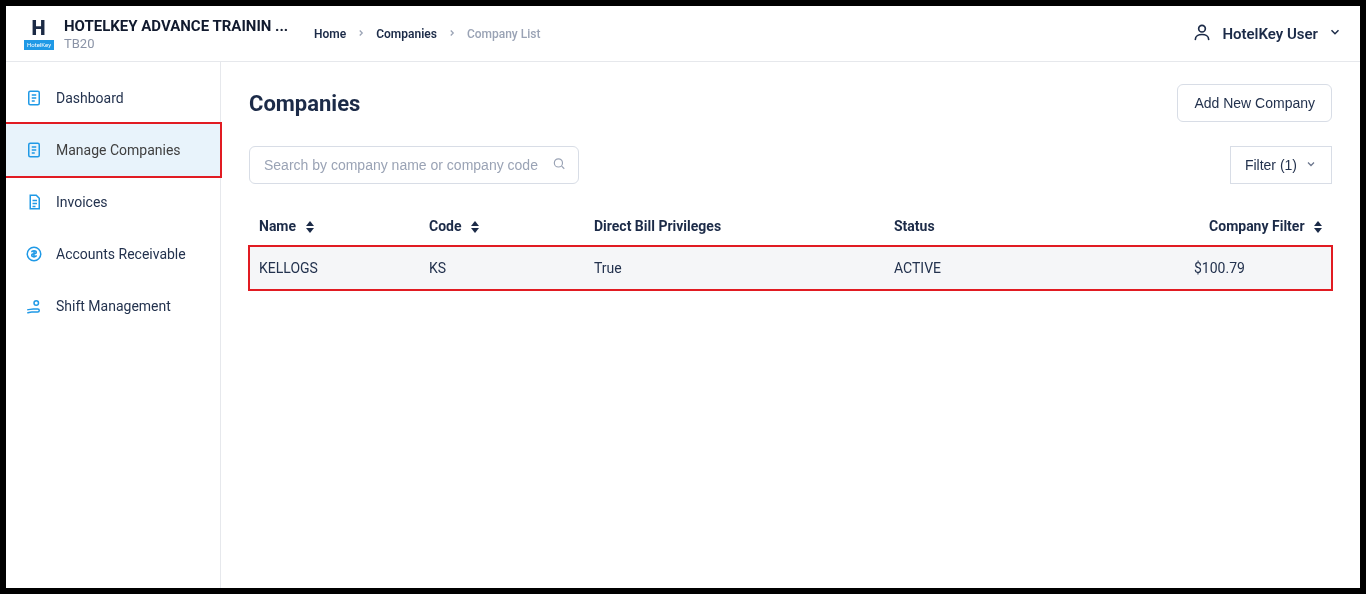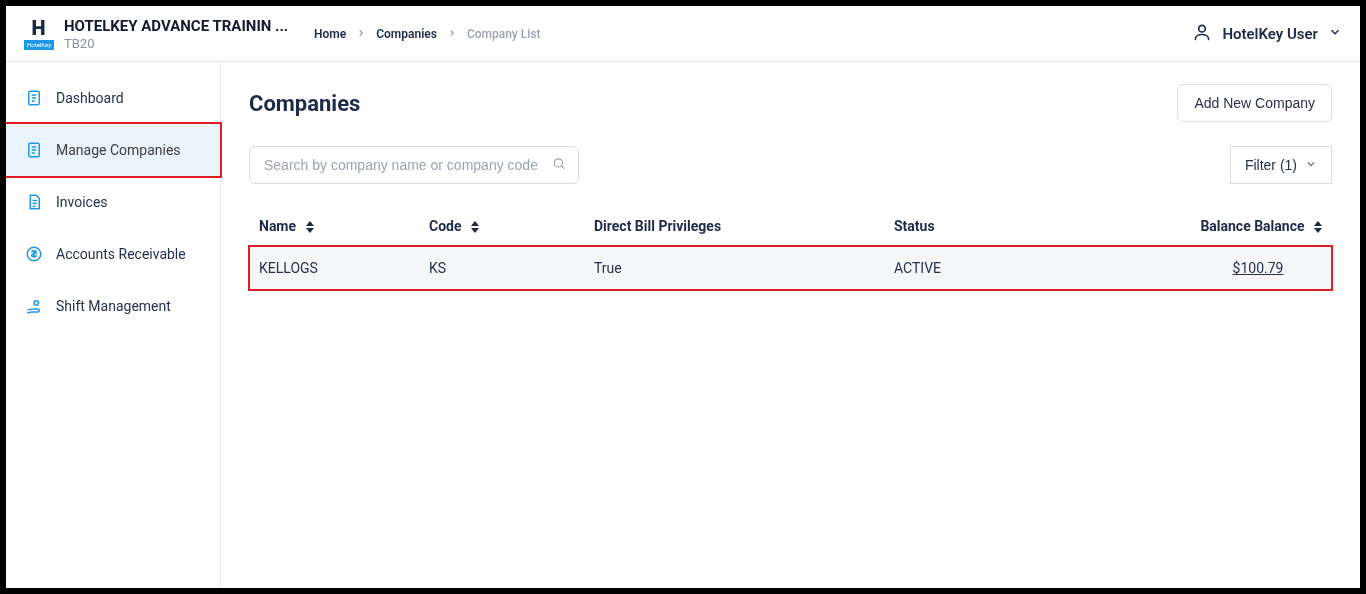--- a/index.html
+++ b/index.html
@@ -83,21 +83,21 @@
   }
   .table th.right { text-align: right; }
   .sort-icon { display: inline-flex; flex-direction: column; margin-left: 6px; vertical-align: middle; line-height: 0; }
   .sort-icon span { width: 0; height: 0; border-left: 4px solid transparent; border-right: 4px solid transparent; }
   .sort-icon .up { border-bottom: 5px solid #1c2b48; margin-bottom: 2px; }
   .sort-icon .dn { border-top: 5px solid #1c2b48; }
   .table td {
     font-size: 14px; color: #23324e;
     padding: 14px 10px; background: #f5f6f8;
   }
-  .table td.right { text-align: center; text-decoration: underline; }
+  .table td.right { text-align: left; }
   .table tbody tr.highlight {
     outline: 2px solid #e11b22; outline-offset: -1px;
   }
   .col-name { width: 170px; }
   .col-code { width: 165px; }
   .col-dbp { width: 300px; }
   .col-status { width: 300px; }
   .col-bal { text-align: right; }
 </style>
 </head>
@@ -244,21 +244,21 @@
                   <span class="dn"></span>
                 </span>
             </th>
             <th class="col-dbp">
               <span>Direct Bill Privileges</span>
             </th>
             <th class="col-status">
               <span>Status</span>
             </th>
             <th class="col-bal right">
-              <span>Balance Balance</span>
+              <span>Company Filter</span>
               <span class="sort-icon">
                   <span class="up"></span>
                   <span class="dn"></span>
                 </span>
             </th>
           </tr>
         </thead>
         <tbody>
           <tr class="highlight">
             <td>KELLOGS</td>

